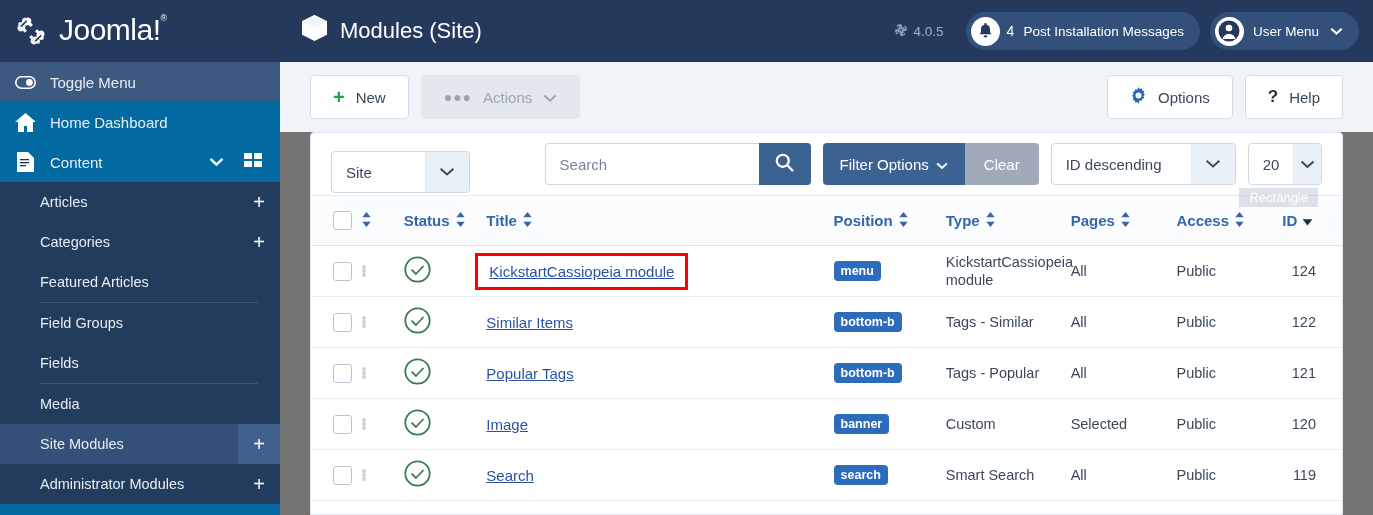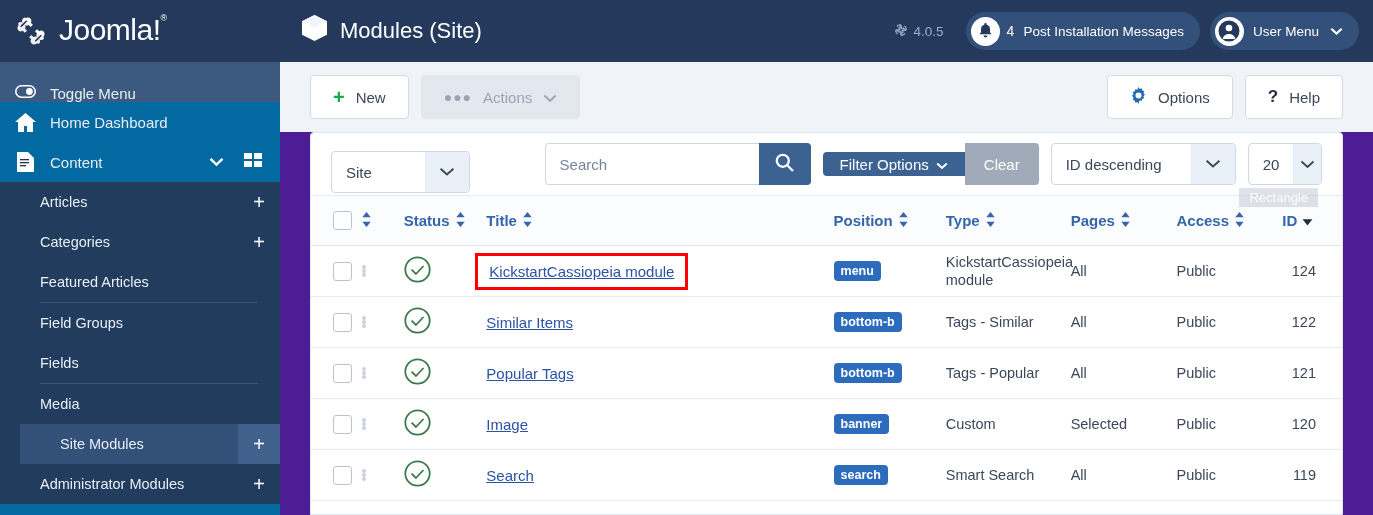--- a/index.html
+++ b/index.html
@@ -45,57 +45,56 @@
     position: relative;
   }
   .nav-top {
     padding: 0 14px;
     gap: 14px;
     min-height: 40px;
   }
   .nav-toggle {
     background: #3c5a80;
     height: 40px;
-    align-items: flex-end;
   }
   .nav-home { height: 40px; }
   .nav-content { height: 40px; }
   .nav-icon {
     width: 22px; height: 22px; flex: 0 0 22px;
     display: flex; align-items: center; justify-content: center;
   }
   .nav-label { flex: 1 1 auto; white-space: nowrap; font-size: 15px; }
   .chev { width: 20px; display:flex; align-items:center; justify-content:center; }
   .grid-icon { width: 26px; display:flex; align-items:center; justify-content:center; }
 
   .submenu { background: #223c5e; }
   .sub-item {
     display: flex; align-items: center;
     height: 40px;
     padding-left: 40px;
     color: #e8edf3;
     font-size: 14.5px;
     position: relative;
   }
-  .sub-item.active { background: #335079; margin-left: 20px; }
+  .sub-item.active { background: #335079; }
   .sub-label { flex: 1 1 auto; white-space: nowrap; font-weight: 400; }
   .sub-plus {
     width: 42px; height: 40px; flex: 0 0 42px;
     display: flex; align-items: center; justify-content: center;
     font-size: 20px; line-height: 1;
     color: #ffffff;
   }
   .sub-item.active .sub-plus { background: #41608c; }
   .sep {
     height: 1px; background: #3c5578;
     margin: 0 22px 0 40px;
   }
 
   
-  .main { flex: 1 1 auto; display: flex; flex-direction: column; background: #4c1d95; min-width: 0; }
+  .main { flex: 1 1 auto; display: flex; flex-direction: column; background: #737373; min-width: 0; }
 
   .topbar {
     height: 62px; flex: 0 0 62px;
     background: #24395b;
     display: flex; align-items: center;
     padding: 0 14px 0 22px;
     gap: 10px;
   }
   .page-title {
     display: flex; align-items: center; gap: 13px;
@@ -208,21 +207,21 @@
     padding: 0 14px;
     font-size: 15px; color: #76839a;
   }
   .searchbtn {
     width: 52px; height: 42px;
     background: #3c6292;
     border-radius: 0 4px 4px 0;
     display: flex; align-items: center; justify-content: center;
   }
   .fopts {
-    height: 24px; margin-left: 12px;
+    height: 42px; margin-left: 12px;
     background: #3c6292; color: #fff;
     border-radius: 4px 0 0 4px;
     display: flex; align-items: center; gap: 7px;
     padding: 0 17px;
     font-size: 15px; white-space: nowrap;
   }
   .clearbtn {
     height: 42px;
     background: #a0aab8; color: #fff;
     border-radius: 0 4px 4px 0;

